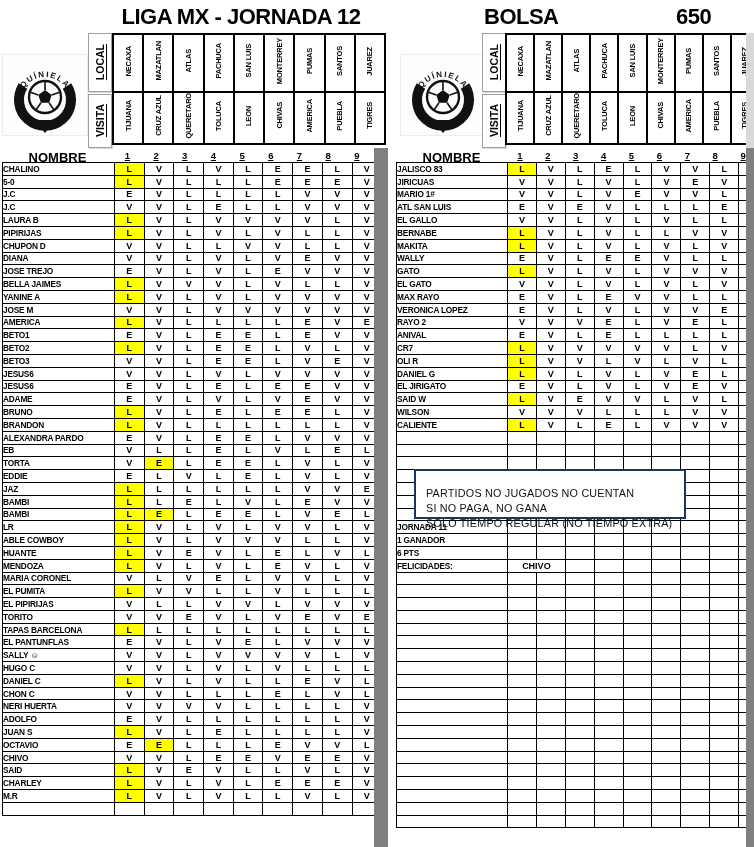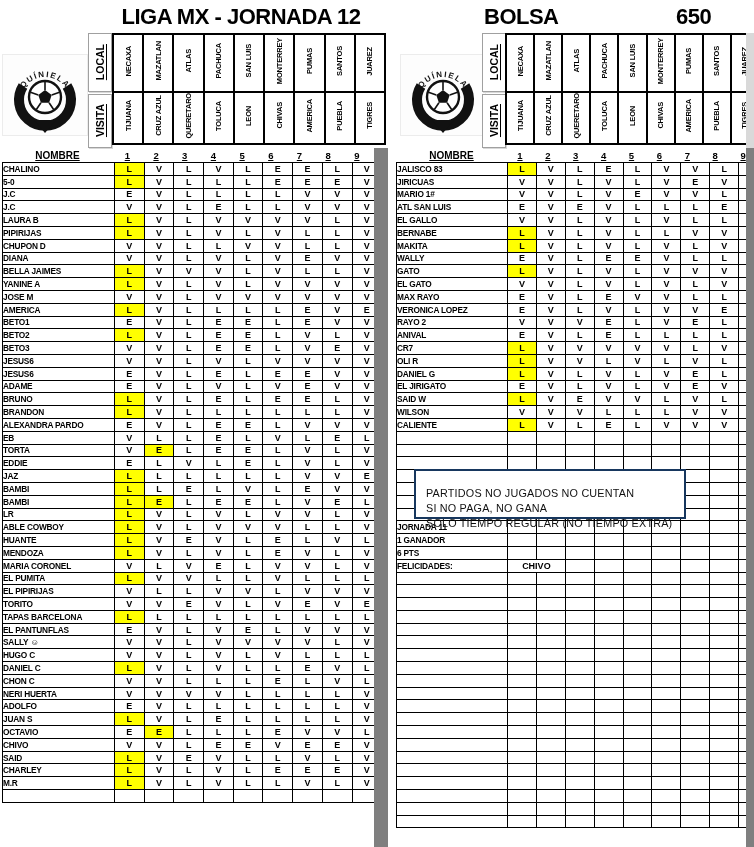--- a/index.html
+++ b/index.html
@@ -34,21 +34,21 @@
   .local-row td{height:56px;} .visita-row td{height:48px;}
   .vtext{writing-mode:vertical-rl;transform:rotate(180deg);font-size:7.5px;font-weight:bold;letter-spacing:-0.2px;display:inline-block;white-space:nowrap;}
 
   .num-row{position:absolute;top:148px;display:flex;height:14px;align-items:center;}
   #lt-nums{left:111px;} #rt-nums{left:110px;}
   .num-cell{text-align:center;font-size:9.5px;font-weight:bold;}
   #lt-nums .num-cell{width:28.7px;} #rt-nums .num-cell{width:27.9px;}
   .num-cell span{text-decoration:underline;}
 
   .nombre-label{position:absolute;top:150px;left:0;width:111px;text-align:center;
-    font-size:10px;font-weight:bold;text-decoration:underline;}
+    font-size:13px;font-weight:bold;text-decoration:underline;}
 
   .data-table{position:absolute;top:162px;left:0;border-collapse:collapse;table-layout:fixed;background:#fff;}
   .data-table td{border:1.5px solid #000;height:11.8px;padding:0;overflow:hidden;vertical-align:middle;}
   #lt-data{width:371px;} #rt-data{width:363px;}
   #lt-data .name-cell{width:111px;} #rt-data .name-cell{width:110px;}
   #lt-data .pick-cell{width:28.7px;} #rt-data .pick-cell{width:27.9px;}
   .name-cell{font-size:8.3px;font-weight:bold;padding-left:2px;white-space:nowrap;letter-spacing:-0.2px;text-align:left;}
   .pick-cell{font-size:9px;font-weight:bold;text-align:center;}
   .hl{background:var(--hl,#FFFF00);}
   .winner-cell{font-size:9px;font-weight:bold;text-align:center;}
@@ -225,20 +225,32 @@
           <td class="pick-cell">V</td>
           <td class="pick-cell">L</td>
           <td class="pick-cell">V</td>
           <td class="pick-cell">L</td>
           <td class="pick-cell">V</td>
           <td class="pick-cell">E</td>
           <td class="pick-cell">V</td>
           <td class="pick-cell">V</td>
         </tr>
         <tr>
+          <td class="name-cell">JOSE TREJO</td>
+          <td class="pick-cell">E</td>
+          <td class="pick-cell">V</td>
+          <td class="pick-cell">L</td>
+          <td class="pick-cell">V</td>
+          <td class="pick-cell">L</td>
+          <td class="pick-cell">E</td>
+          <td class="pick-cell">V</td>
+          <td class="pick-cell">V</td>
+          <td class="pick-cell">V</td>
+        </tr>
+        <tr>
           <td class="name-cell">BELLA JAIMES</td>
           <td class="pick-cell hl">L</td>
           <td class="pick-cell">V</td>
           <td class="pick-cell">V</td>
           <td class="pick-cell">V</td>
           <td class="pick-cell">L</td>
           <td class="pick-cell">V</td>
           <td class="pick-cell">L</td>
           <td class="pick-cell">L</td>
           <td class="pick-cell">V</td>

